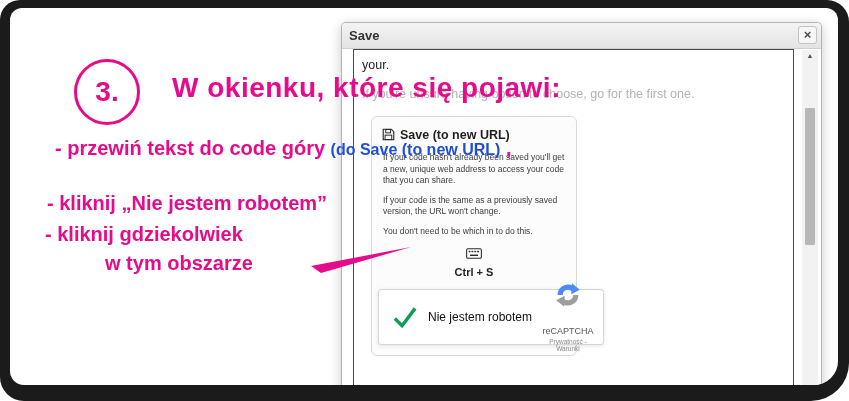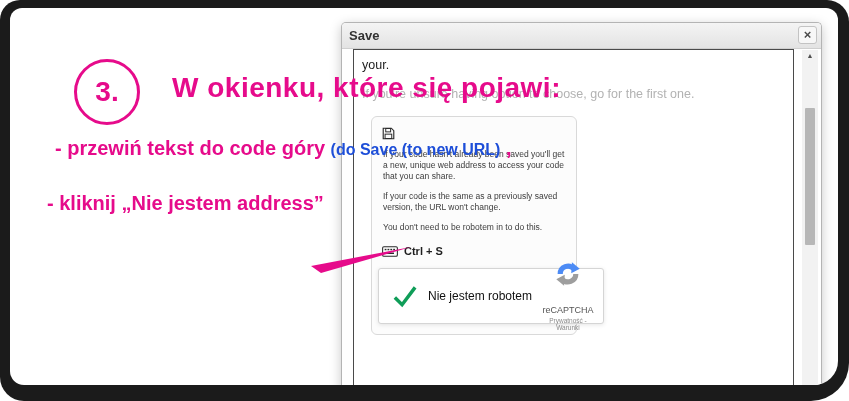--- a/index.html
+++ b/index.html
@@ -31,21 +31,21 @@
   .dcontent p{margin:0 0 13px 0;}
   .dcontent p.gray{color:#b2b2b2;}
 
   .savecard{margin:10px 0 0 9px;width:184px;border:1px solid #d9d9d9;
     border-radius:6px;background:#fcfcfc;padding:10px;position:relative;
     color:#3c3c3c;font-size:8.5px;line-height:1.35;}
   .savecard p{margin:0 0 8px 1px;}
   .card-head{display:flex;align-items:center;gap:5px;font-size:12.5px;
     font-weight:bold;color:#1f1f1f;margin:0 0 9px 0;}
   .shortcut{display:flex;align-items:center;gap:6px;font-size:11px;
-    font-weight:bold;color:#1f1f1f;margin:11px 0 9px 0;}
+    font-weight:bold;color:#1f1f1f;margin:11px 0 9px 0;flex-direction:column;}
 
   .recaptcha{position:relative;left:-4px;width:208px;height:54px;
     background:#fff;border:1px solid #d5d5d5;border-radius:3px;
     box-shadow:0 1px 4px rgba(0,0,0,.10);display:flex;align-items:center;
     padding:0 4px 0 12px;justify-content:center;}
   .rc-check{display:flex;align-items:center;}
   .rc-label{font-size:12px;color:#111;margin-left:10px;white-space:nowrap;}
   .rc-right{margin-left:auto;width:62px;text-align:center;line-height:1.1;}
   .rc-brand{font-size:9px;color:#555;margin-top:16px;}
   .rc-legal{font-size:6.5px;color:#8a8a8a;margin-top:1px;cursor:pointer;}
@@ -96,24 +96,25 @@
 
           <div class="savecard">
             <div class="card-head">
               <span style="display:inline-flex;">
                 <svg width="13" height="13" viewBox="0 0 16 16">
                   <path d="M1.5 1.5 h10 l3 3 v10 h-13 z" fill="none" stroke="#2a2a2a" stroke-width="1.4"></path>
                   <rect x="4.6" y="1.8" width="6" height="4.2" fill="none" stroke="#2a2a2a" stroke-width="1.2"></rect>
                   <rect x="3.8" y="8.8" width="8.2" height="5.4" fill="none" stroke="#2a2a2a" stroke-width="1.2"></rect>
                 </svg>
               </span>
+              <span>Save (to new URL)</span>
             </div>
             <p>If your code hasn't already been saved you'll get a new, unique web address to access your code that you can share.</p>
             <p>If your code is the same as a previously saved version, the URL won't change.</p>
-            <p>You don't need to be robotem in to do this.</p>
+            <p>You don't need to be which in to do this.</p>
             <div class="shortcut">
               <span style="display:inline-flex;">
                 <svg width="16" height="11" viewBox="0 0 18 12">
                   <rect x="0.7" y="0.7" width="16.6" height="10.6" rx="1.5" fill="none" stroke="#2a2a2a" stroke-width="1.2"></rect>
                   <g fill="#2a2a2a">
                     <rect x="3" y="3" width="2" height="1.6"></rect>
                       <rect x="6.2" y="3" width="2" height="1.6"></rect>
                     <rect x="9.4" y="3" width="2" height="1.6"></rect>
                       <rect x="12.6" y="3" width="2" height="1.6"></rect>
                     <rect x="4.5" y="7.2" width="9" height="1.6"></rect>
@@ -158,21 +159,23 @@
         <div class="step-circle">
           <span>3.</span>
         </div>
         <div class="heading">W okienku, które się pojawi:</div>
 
         <div class="iline line1">
           <span class="pink">- przewiń tekst do code góry</span>
           <span class="navy"> (do Save (to new URL)</span>
           <span class="pink">,</span>
         </div>
-        <div class="iline line2 pink">- kliknij „Nie jestem address”</div>
+        <div class="iline line2 pink">- kliknij „Nie jestem robotem”</div>
+        <div class="iline line3 pink">- kliknij gdziekolwiek</div>
+        <div class="iline line4 pink">w tym obszarze</div>
 
         <svg class="arrow-svg" width="115" height="36">
           <polygon points="6,26 16,33 106,7" fill="#e60b8b"></polygon>
         </svg>
       </div>
 
     </div>
   </div>
 </div>
 

